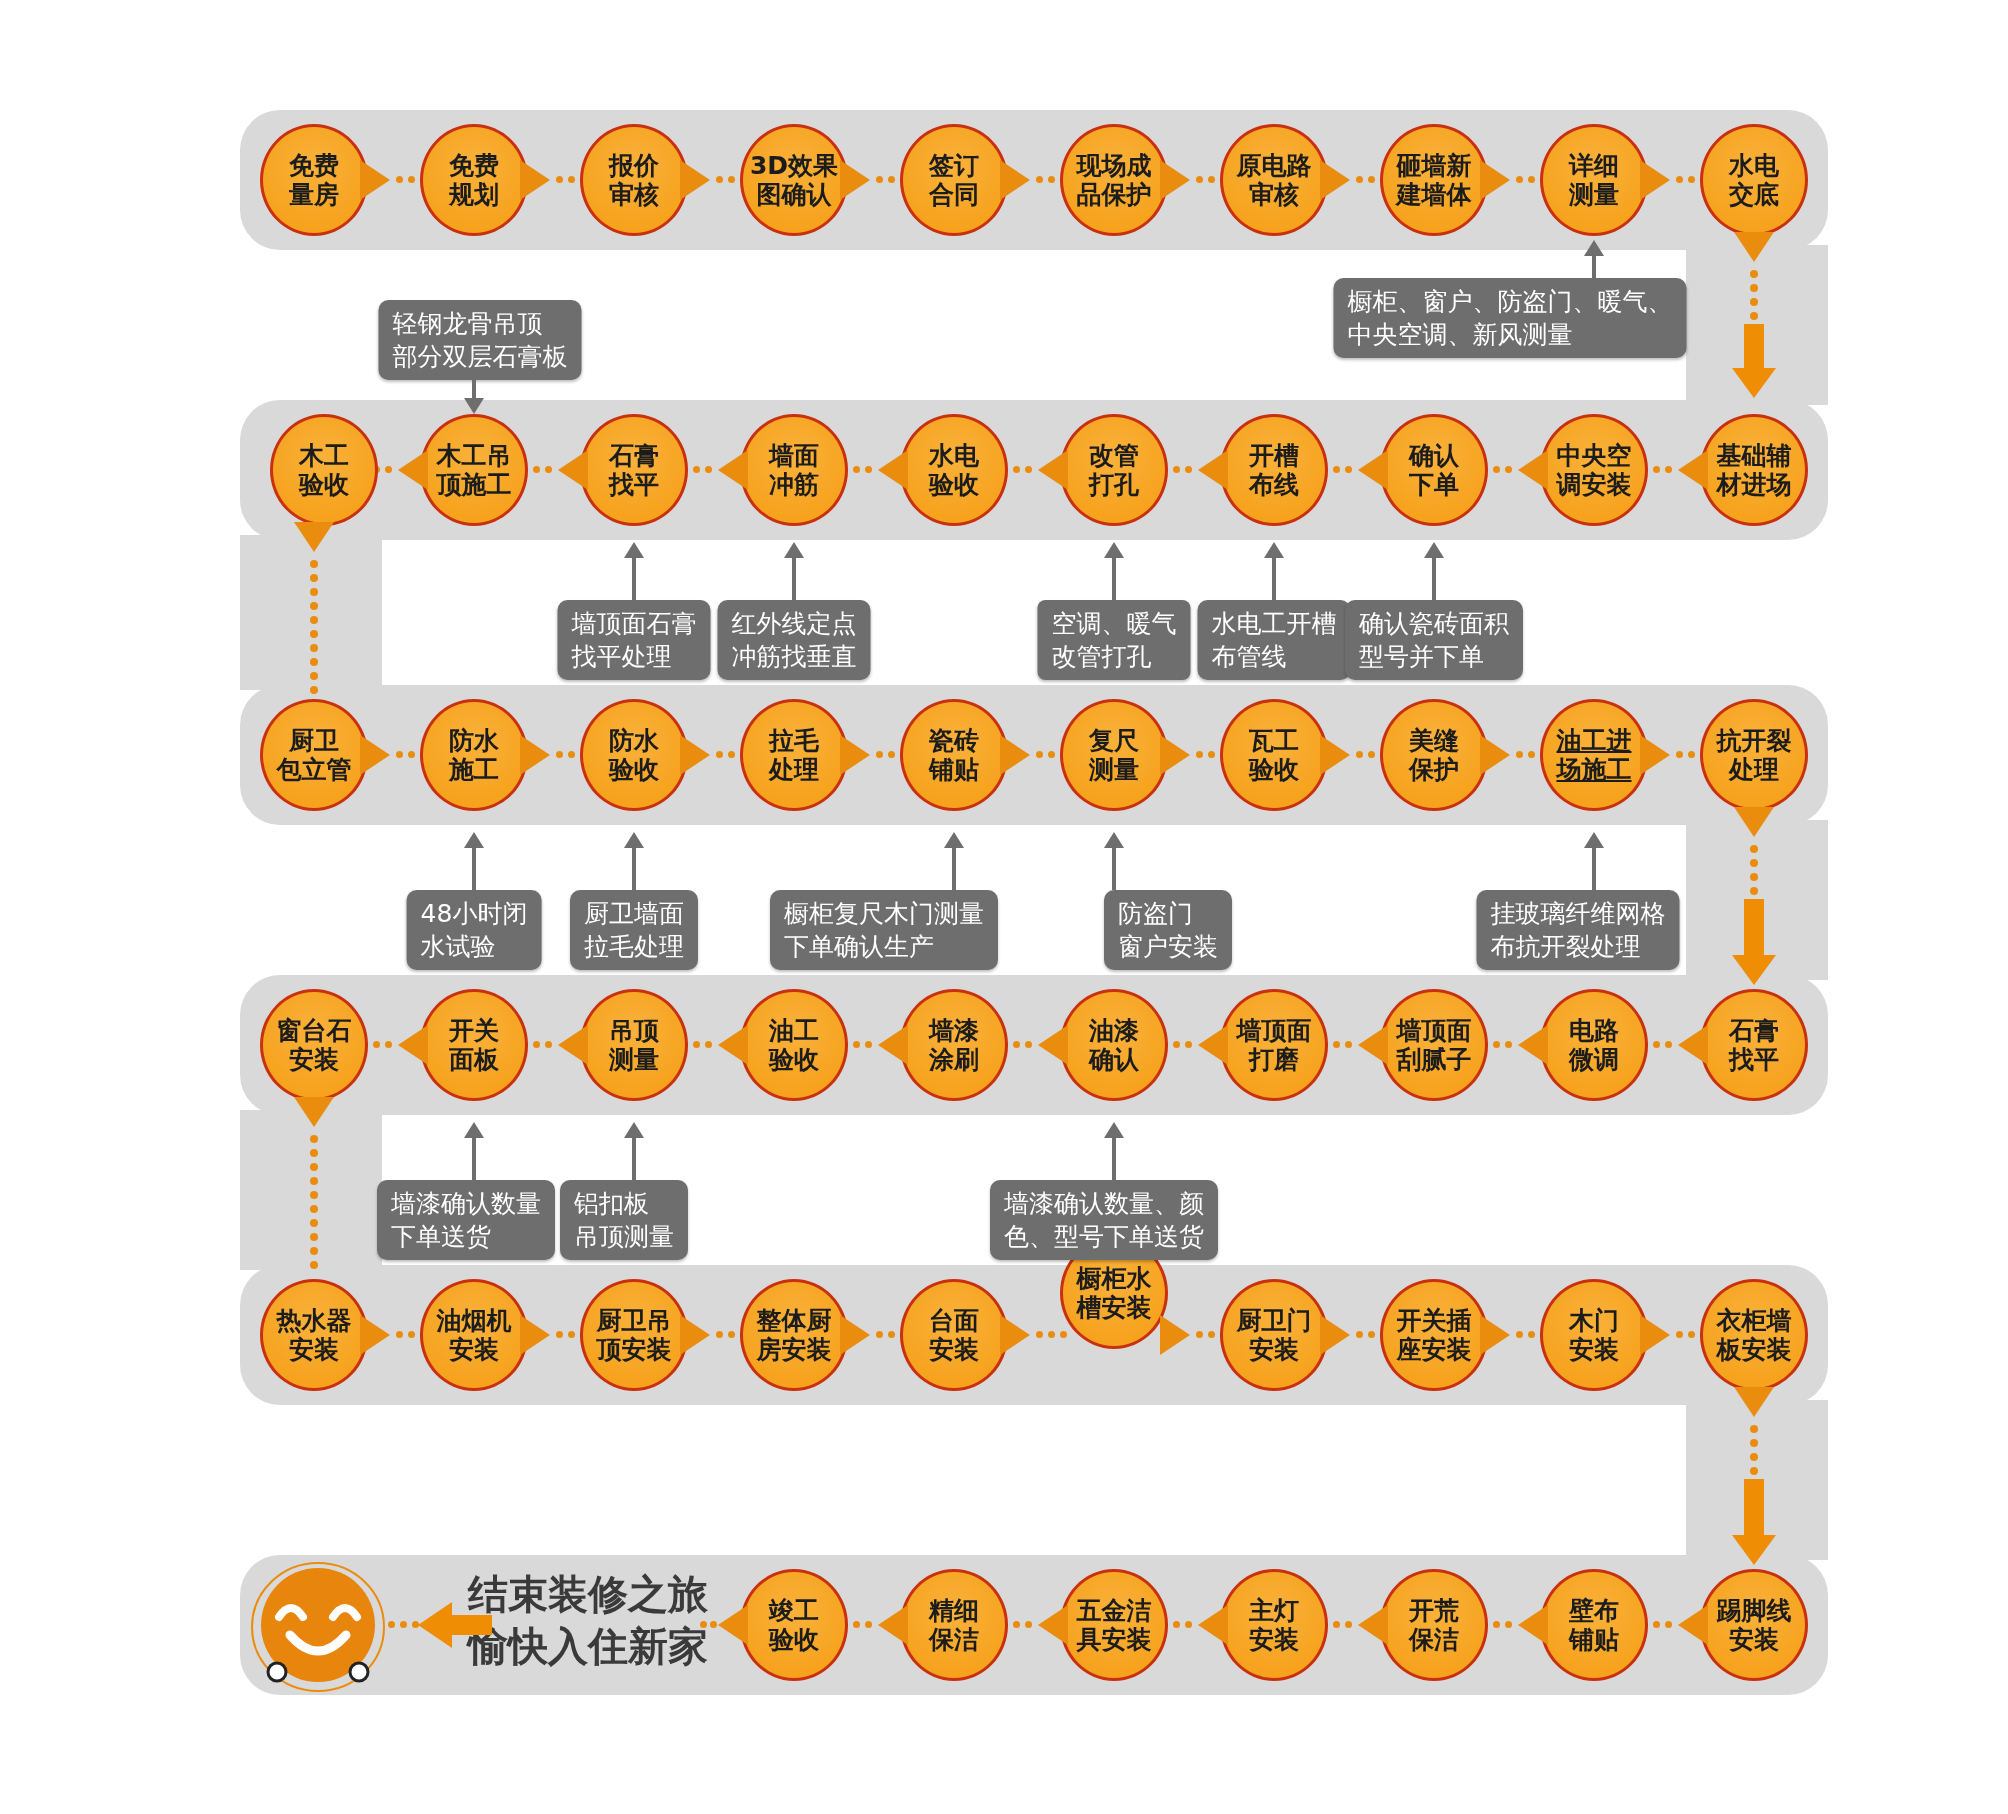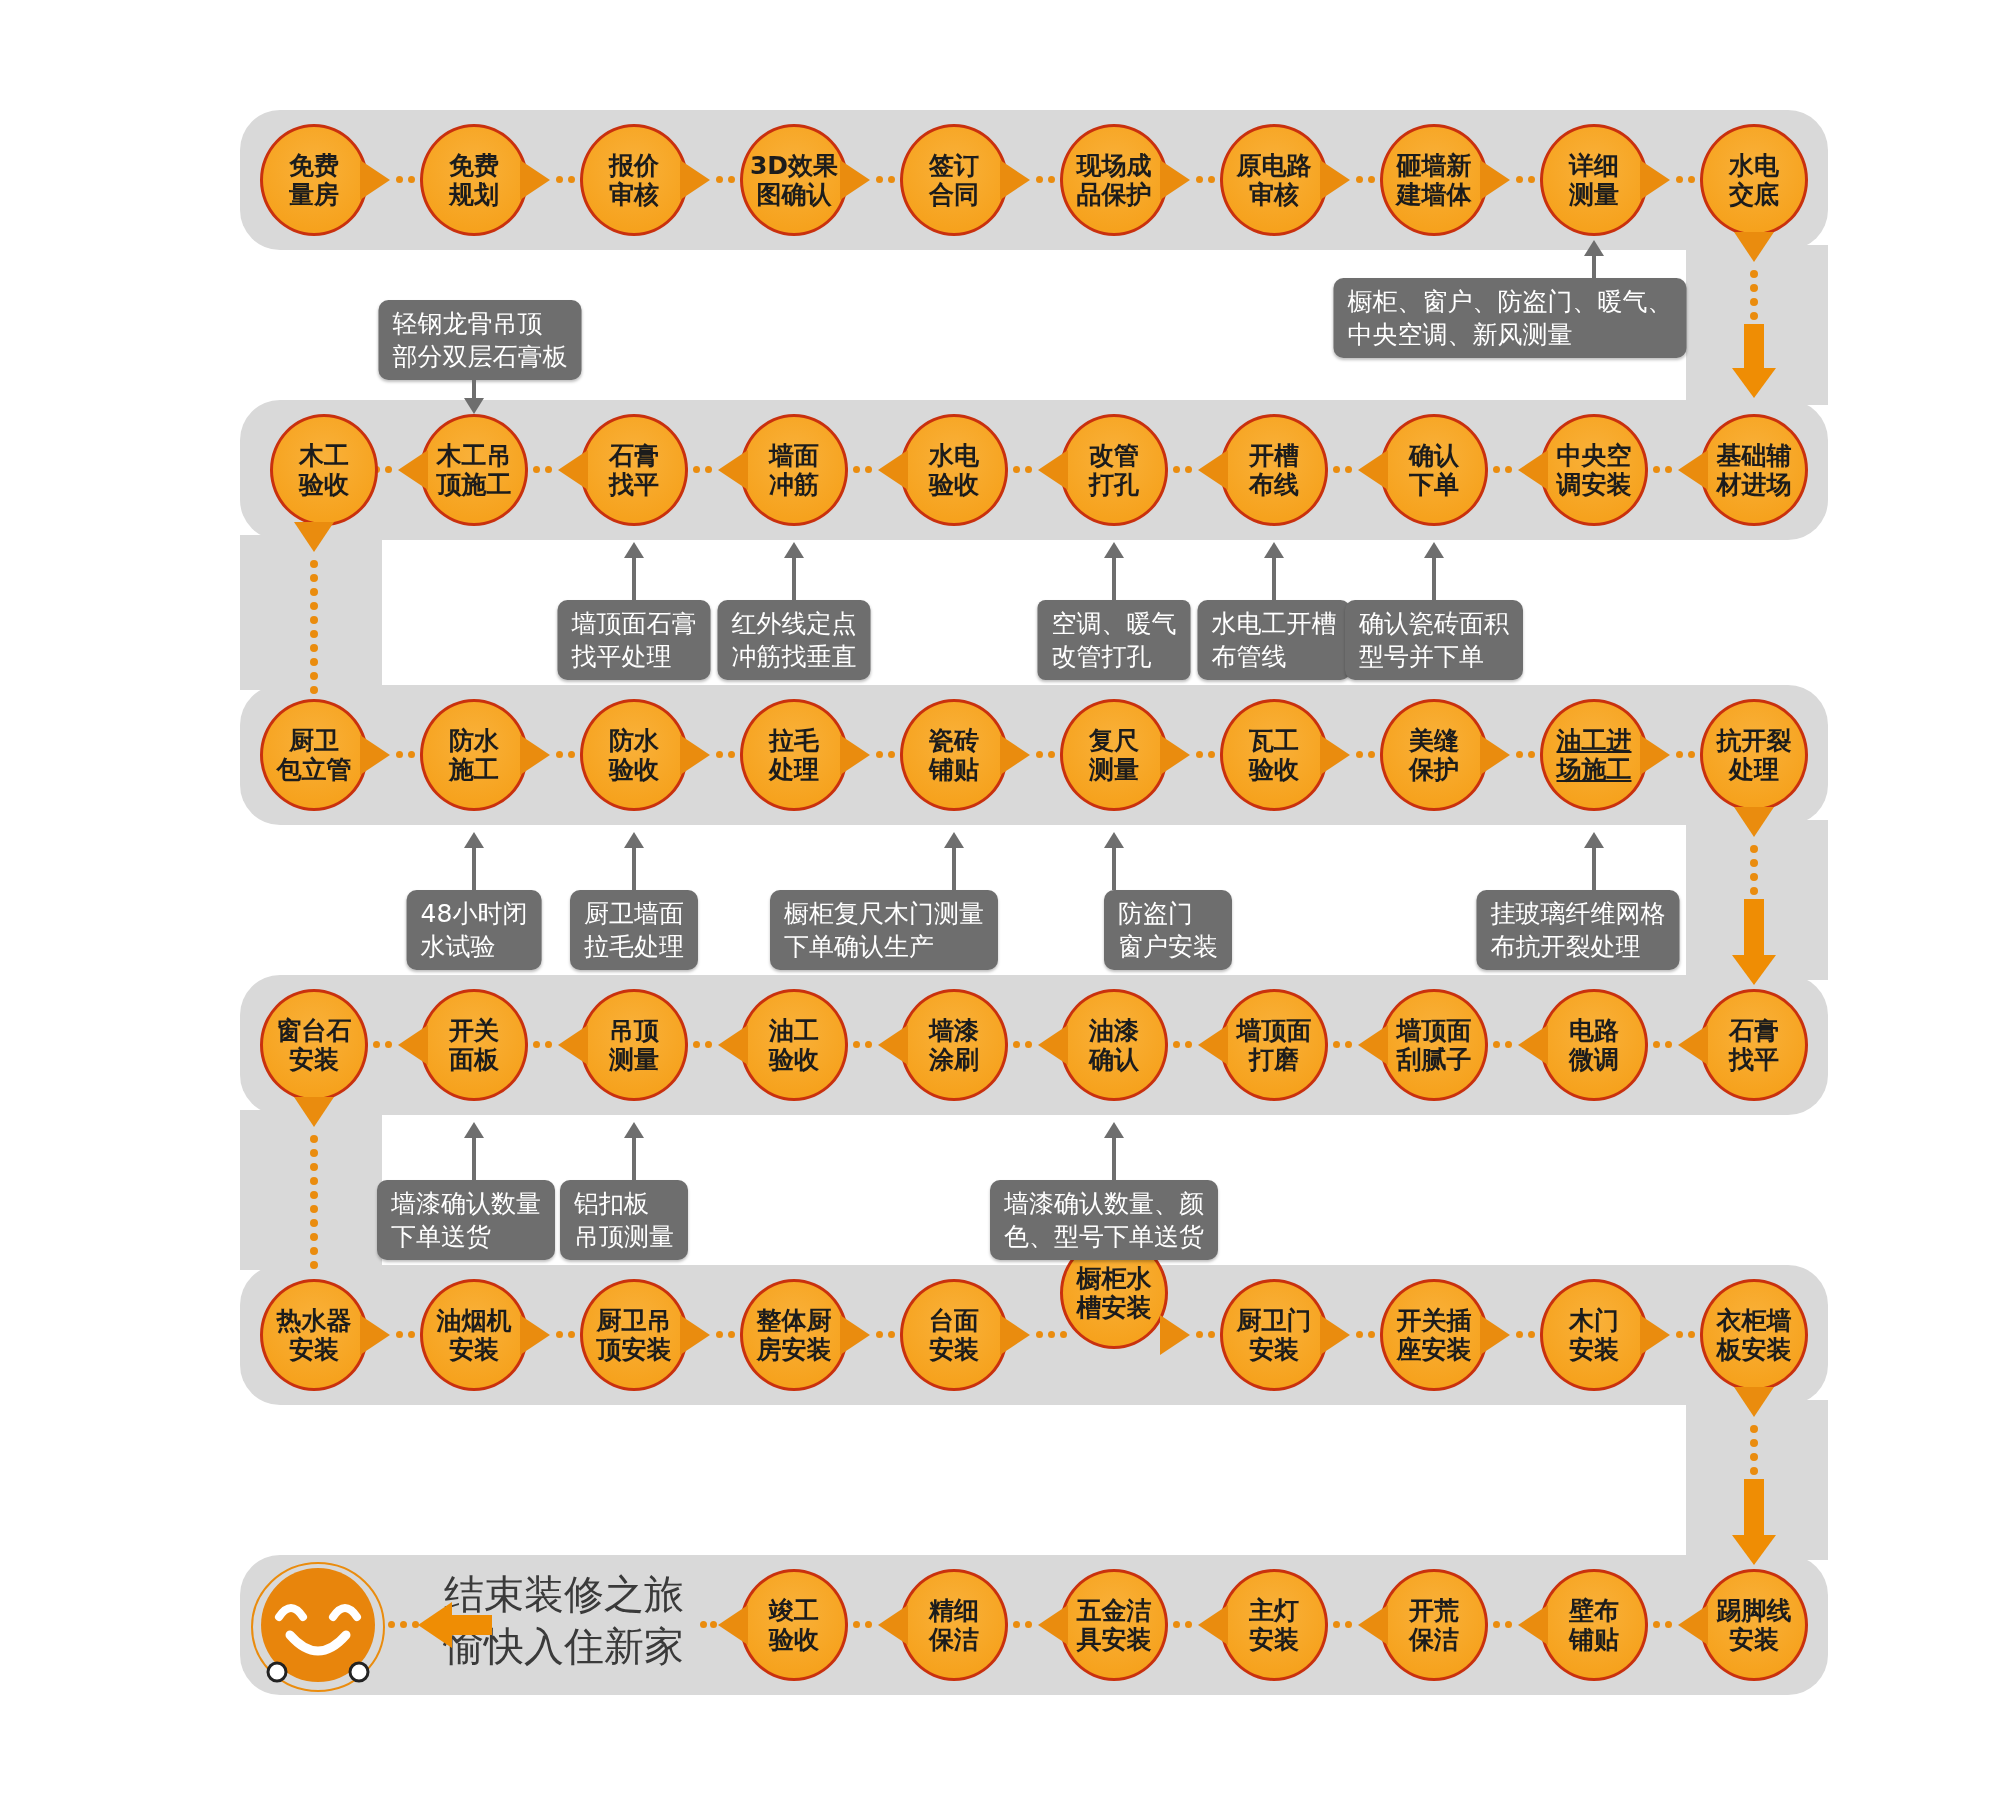--- a/index.html
+++ b/index.html
@@ -20,21 +20,21 @@
   .tri-down{border-left:20px solid transparent;border-right:20px solid transparent;border-top:30px solid var(--orange);}
   .big-shaft{position:absolute;width:20px;background:var(--bigarrow);}
   .big-head{position:absolute;width:0;height:0;border-left:22px solid transparent;border-right:22px solid transparent;border-top:30px solid var(--bigarrow);}
   .ann-box{position:absolute;transform:translateX(-50%);background:var(--ann-bg);color:var(--ann-text);
            font-size:25px;line-height:1.32;padding:7px 14px;border-radius:10px;white-space:pre-line;
            box-shadow:0 2px 3px rgba(0,0,0,0.25);}
   .ann-shaft{position:absolute;width:4px;background:var(--ann-bg);}
   .ann-head{position:absolute;width:0;height:0;border-left:10px solid transparent;border-right:10px solid transparent;}
   .ann-head.up{border-bottom:16px solid var(--ann-bg);}
   .ann-head.down{border-top:16px solid var(--ann-bg);}
-  .finish-text{position:absolute;left:564px;top:1568px;transform:translateX(-50%);font-size:40px;font-weight:normal;
+  .finish-text{position:absolute;left:588px;top:1568px;transform:translateX(-50%);font-size:40px;font-weight:bold;
                color:#3a3a3a;white-space:pre-line;text-align:center;line-height:1.3;}
   .finish-head{position:absolute;left:418px;top:1602px;width:0;height:0;border-top:23px solid transparent;
                border-bottom:23px solid transparent;border-right:34px solid var(--bigarrow);}
   .finish-shaft{position:absolute;left:450px;top:1615px;width:42px;height:20px;background:var(--bigarrow);}
   .smiley{position:absolute;left:248px;top:1555px;}
 </style>
 </head>
 <body>
 
 <div id="canvas" style="--band: #d9d9d9; --circle-fill: #f6a21d; --circle-border: #c9310e; --orange: #ea8c0e; --bigarrow: #ef8d04; --ann-bg: #6e6e6e; --ann-text: #ffffff; --node-text: #1c1c1c;">

